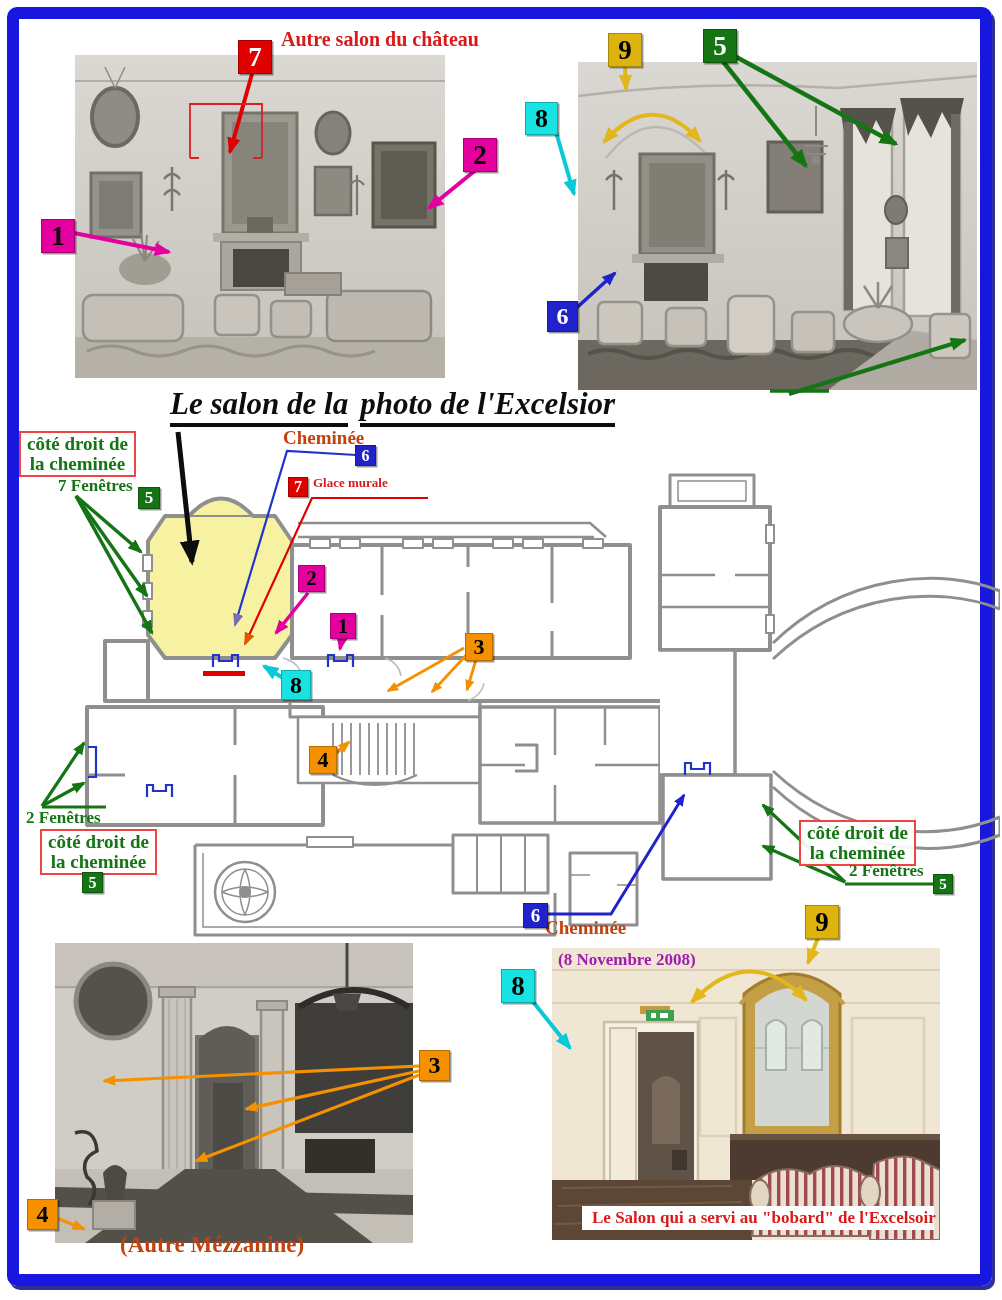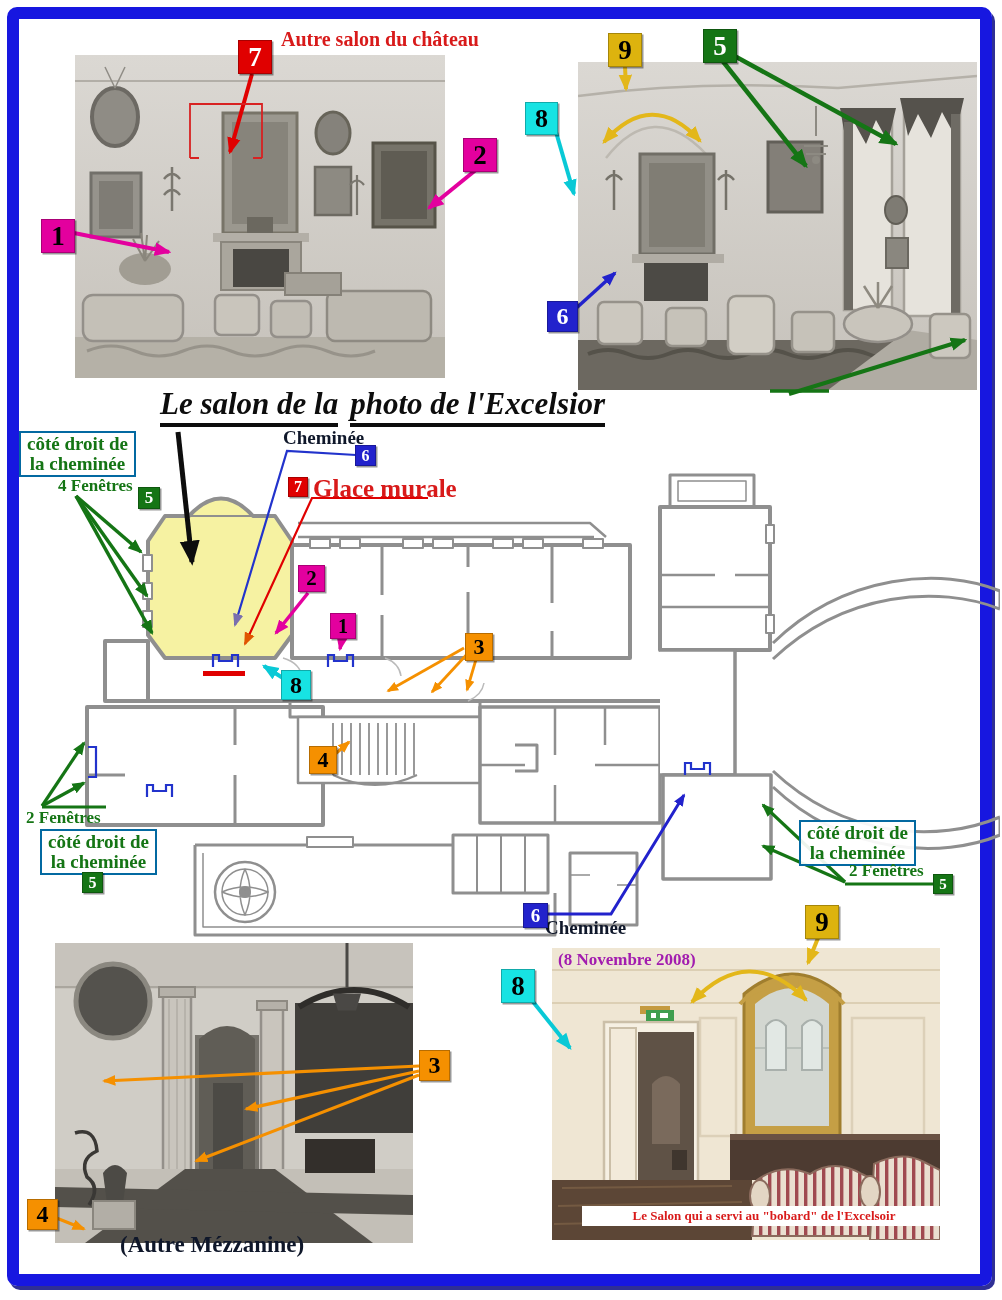--- a/index.html
+++ b/index.html
@@ -8,38 +8,38 @@
   .frame{position:absolute;left:7px;top:7px;right:10px;bottom:14px;border:12px solid #1717E0;
          border-radius:10px;box-shadow:3px 4px 0 rgba(10,10,130,.85);z-index:3;pointer-events:none;}
   .photo{position:absolute;z-index:4;}
   .photo svg{display:block;}
   .plan{position:absolute;left:85px;top:445px;width:915px;height:492px;z-index:5;}
   .overlay{position:absolute;left:0;top:0;width:1002px;height:1300px;z-index:15;pointer-events:none;}
   .lbl{position:absolute;font-family:"Liberation Serif",serif;font-weight:bold;
        z-index:18;white-space:nowrap;line-height:1.05;}
   .green-t{color:#157515}
   .red-t{color:#D81A1A}
-  .blue-t{color:#0f172a}
+  .blue-t{color:#c2410c}
   .navy-t{color:#a21caf}
-  .gbox{border:2px solid #0369a1;padding:1px 6px;text-align:center;background:rgba(255,255,255,.92);
+  .gbox{border:2px solid #ef4444;padding:1px 6px;text-align:center;background:rgba(255,255,255,.92);
         font-size:19px;}
   .title{font-size:31px;color:#0d0d0d;z-index:18;position:absolute;font-style:italic;font-weight:bold;}
   .title span{display:inline-block;border-bottom:4px solid #0d0d0d;padding-bottom:1px;}
   .title span:first-child{margin-right:12px;}
   .badge{position:absolute;display:flex;align-items:center;justify-content:center;
          font-family:"Liberation Serif",serif;font-weight:bold;color:#000;z-index:20;
          box-shadow:1.5px 1.5px 0 rgba(0,0,0,.4), inset 0 0 0 1px rgba(0,0,0,.25);}
   .bg-red{background:#E00000;color:#fff}
   .bg-magenta{background:#E3009E}
   .bg-green{background:#157515;color:#fff}
   .bg-cyan{background:#17E3E3}
   .bg-blue{background:#2222CC;color:#fff}
   .bg-orange{background:#F59000}
   .bg-gold{background:#DDB30E}
-  .banner{background:#ffffff;text-align:center;padding:3px 16px;font-size:13px;z-index:19;}
+  .banner{background:#ffffff;text-align:center;padding:3px 10px;font-size:17px;z-index:19;}
 </style>
 </head>
 <body>
 
 <div class="canvas">
 
   <div class="frame"></div>
 
   <div class="photo" style="left:75px;top:55px">
     <svg width="370" height="323" viewBox="0 0 370 323">
@@ -317,34 +317,34 @@
       <path d="M419 1066 L104 1081" stroke="#F59000" stroke-width="3.2" marker-end="url(#ah-or)"></path>
       <path d="M419 1071 L246 1109" stroke="#F59000" stroke-width="3.2" marker-end="url(#ah-or)"></path>
       <path d="M419 1075 L196 1161" stroke="#F59000" stroke-width="3.2" marker-end="url(#ah-or)"></path>
       <path d="M49 1215 L84 1229" stroke="#F59000" stroke-width="3.2" marker-end="url(#ah-or)"></path>
     </g>
   </svg>
 
   <div class="lbl red-t" style="left:281px;top:29px;font-size:20px">Autre salon du château</div>
 
 
-  <div class="title" style="left:160px;top:386px">
+  <div class="title" style="left:170px;top:386px">
     <span>Le salon de la</span><span>photo de l'Excelsior</span>
   </div>
 
   <div class="lbl blue-t" style="left:283px;top:428px;font-size:19px">Cheminée</div>
 
-  <div class="lbl red-t" style="left:313px;top:476px;font-size:25px">Glace murale</div>
+  <div class="lbl red-t" style="left:313px;top:476px;font-size:13px">Glace murale</div>
 
   <div class="lbl green-t gbox" style="left:19px;top:431px">
     <span style="display:block">côté droit de</span>
     <span style="display:block">la cheminée</span>
   </div>
 
-  <div class="lbl green-t" style="left:58px;top:477px;font-size:17px">4 Fenêtres</div>
+  <div class="lbl green-t" style="left:58px;top:477px;font-size:17px">7 Fenêtres</div>
 
   <div class="lbl green-t" style="left:26px;top:809px;font-size:17px">2 Fenêtres</div>
 
   <div class="lbl green-t gbox" style="left:40px;top:829px">
     <span style="display:block">côté droit de</span>
     <span style="display:block">la cheminée</span>
   </div>
 
   <div class="lbl green-t gbox" style="left:799px;top:820px">
     <span style="display:block">côté droit de</span>

